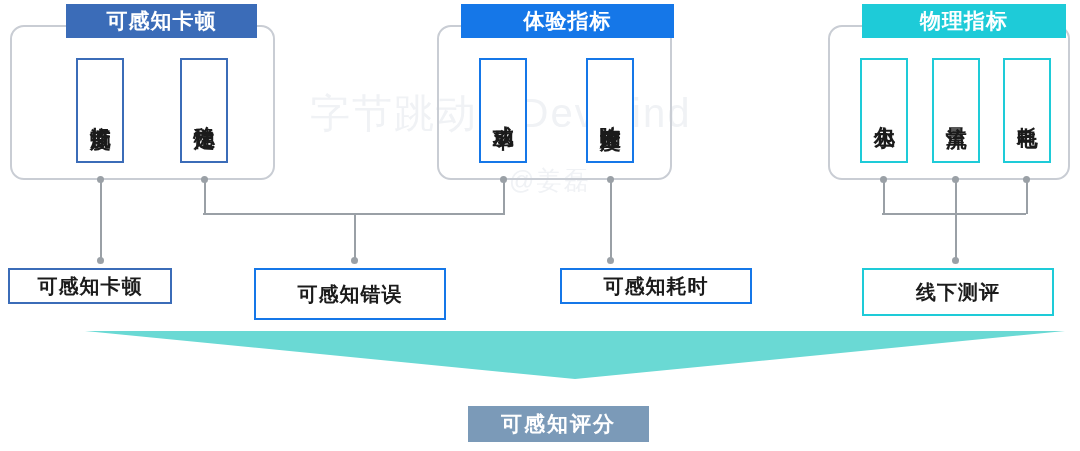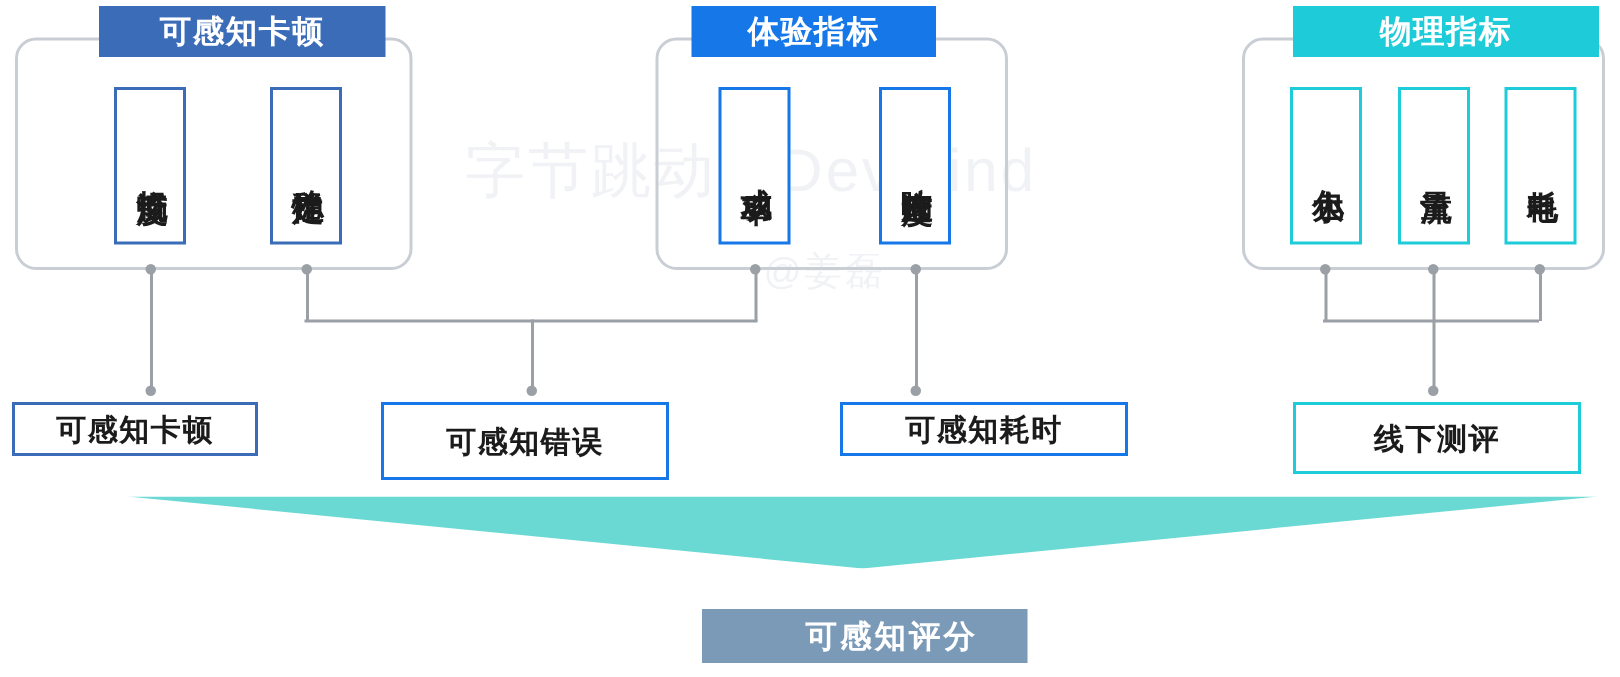--- a/index.html
+++ b/index.html
@@ -131,21 +131,20 @@
     top: 406px;
     width: 181px;
     height: 36px;
     display: flex;
     align-items: center;
     justify-content: center;
     color: #ffffff;
     font-size: 21px;
     font-weight: 700;
     letter-spacing: 2px;
-    padding-left: 36px;
   }
 </style>
 </head>
 <body>
 
 <div id="stage">
 
   <div class="wm wm-main">字节跳动 - DevMind</div>
   <div class="wm wm-sub">@姜磊</div>
 
@@ -154,21 +153,21 @@
     <span>可感知卡顿</span>
   </div>
   <div class="metric" style="left:76px; top:58px; width:48px; height:105px; border-color:#3b6cb8;">
     <span class="metric-label">流畅度</span>
   </div>
   <div class="metric" style="left:180px; top:58px; width:48px; height:105px; border-color:#3b6cb8;">
     <span class="metric-label">稳定性</span>
   </div>
 
   <div class="group" style="left:437px; top:25px; width:235px; height:155px;"></div>
-  <div class="group-header" style="left:461px; top:4px; width:163px; height:34px; background:#1577e8;">
+  <div class="group-header" style="left:461px; top:4px; width:213px; height:34px; background:#1577e8;">
     <span>体验指标</span>
   </div>
   <div class="metric" style="left:479px; top:58px; width:48px; height:105px; border-color:#1577e8;">
     <span class="metric-label">成功率</span>
   </div>
   <div class="metric" style="left:586px; top:58px; width:48px; height:105px; border-color:#1577e8;">
     <span class="metric-label">响应速度</span>
   </div>
 
   <div class="group" style="left:828px; top:25px; width:242px; height:155px;"></div>

